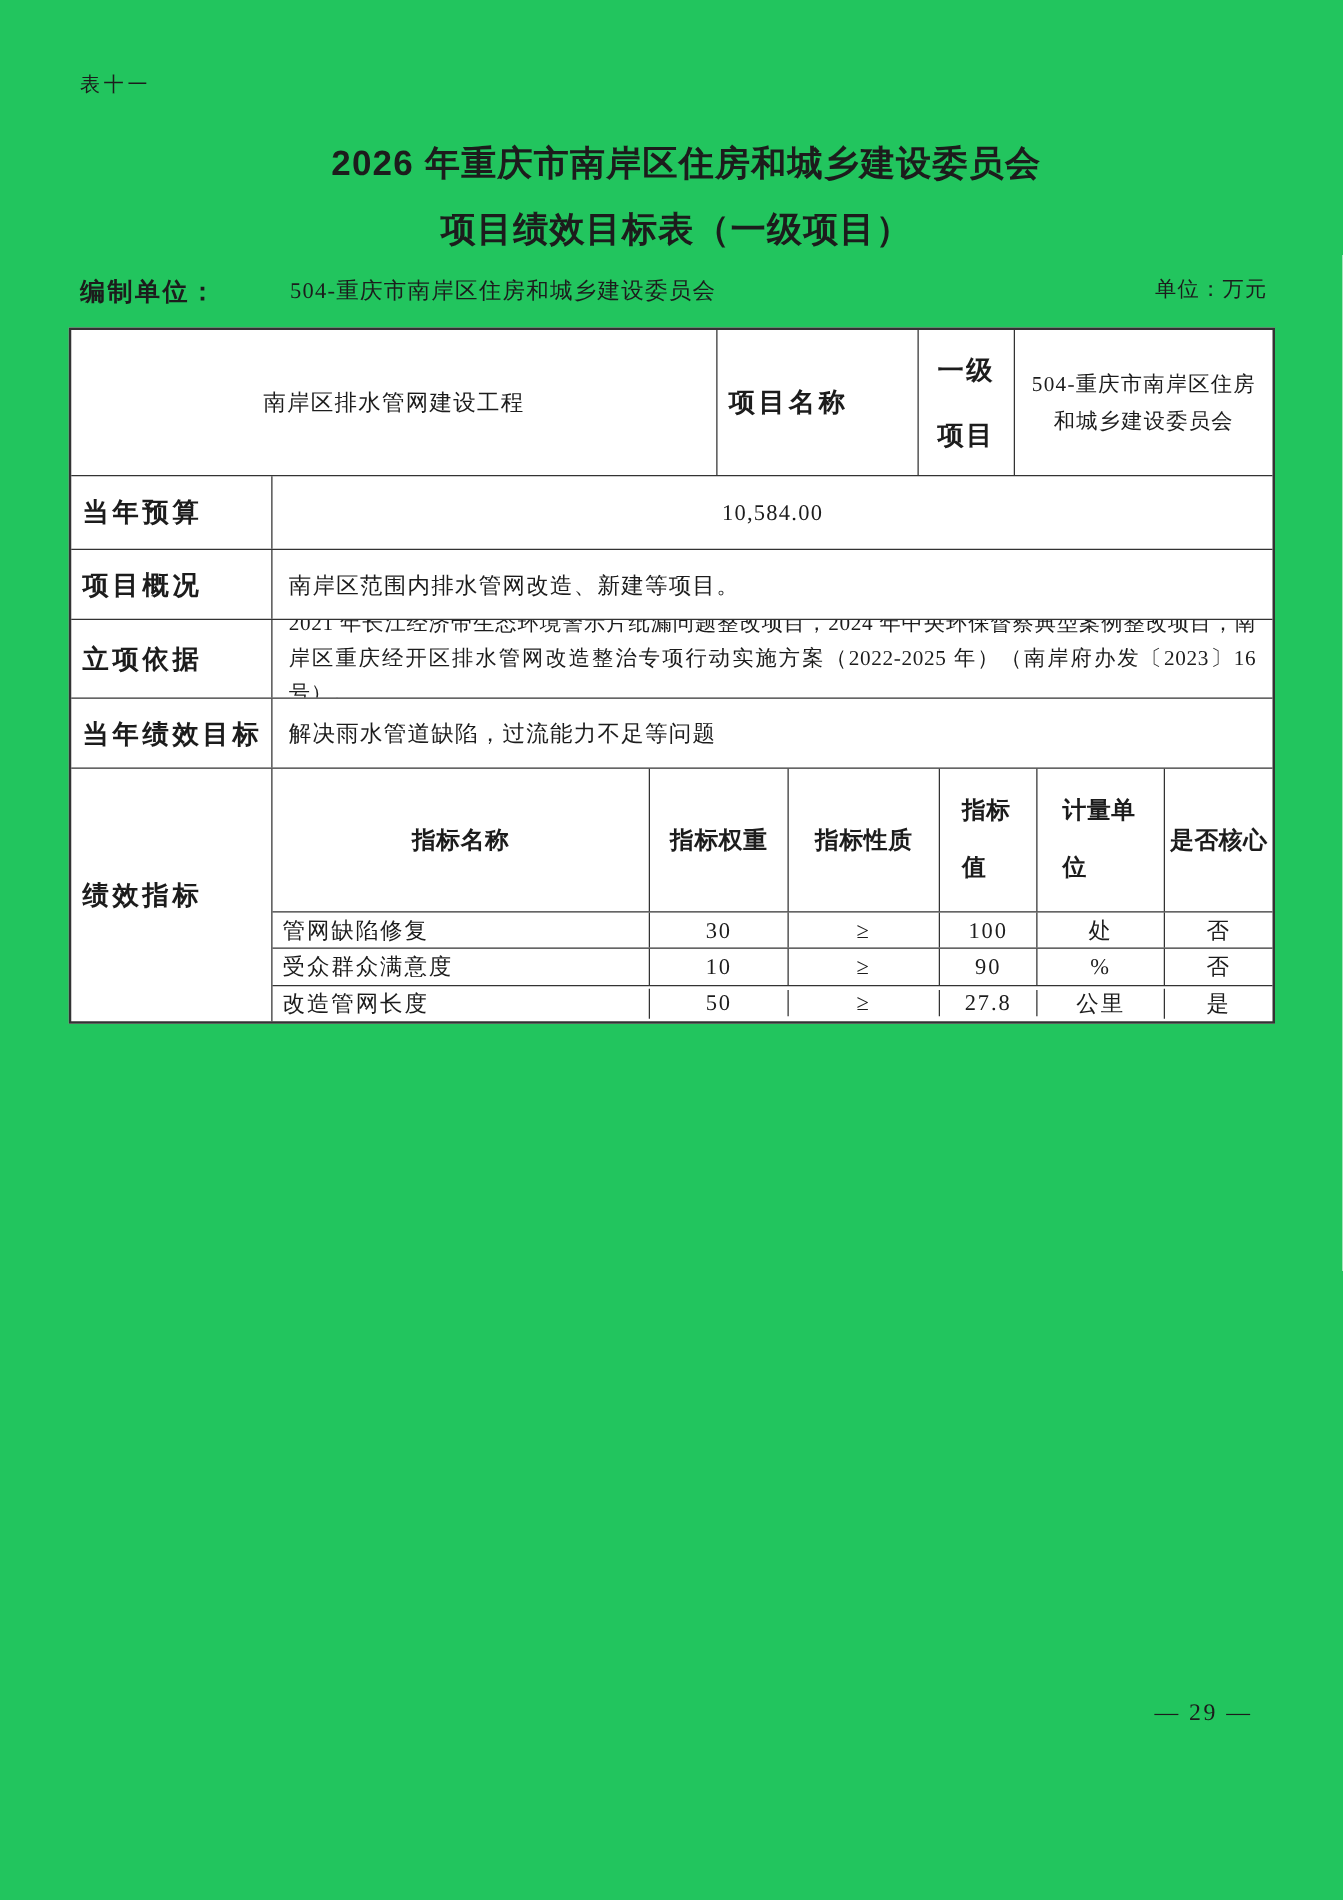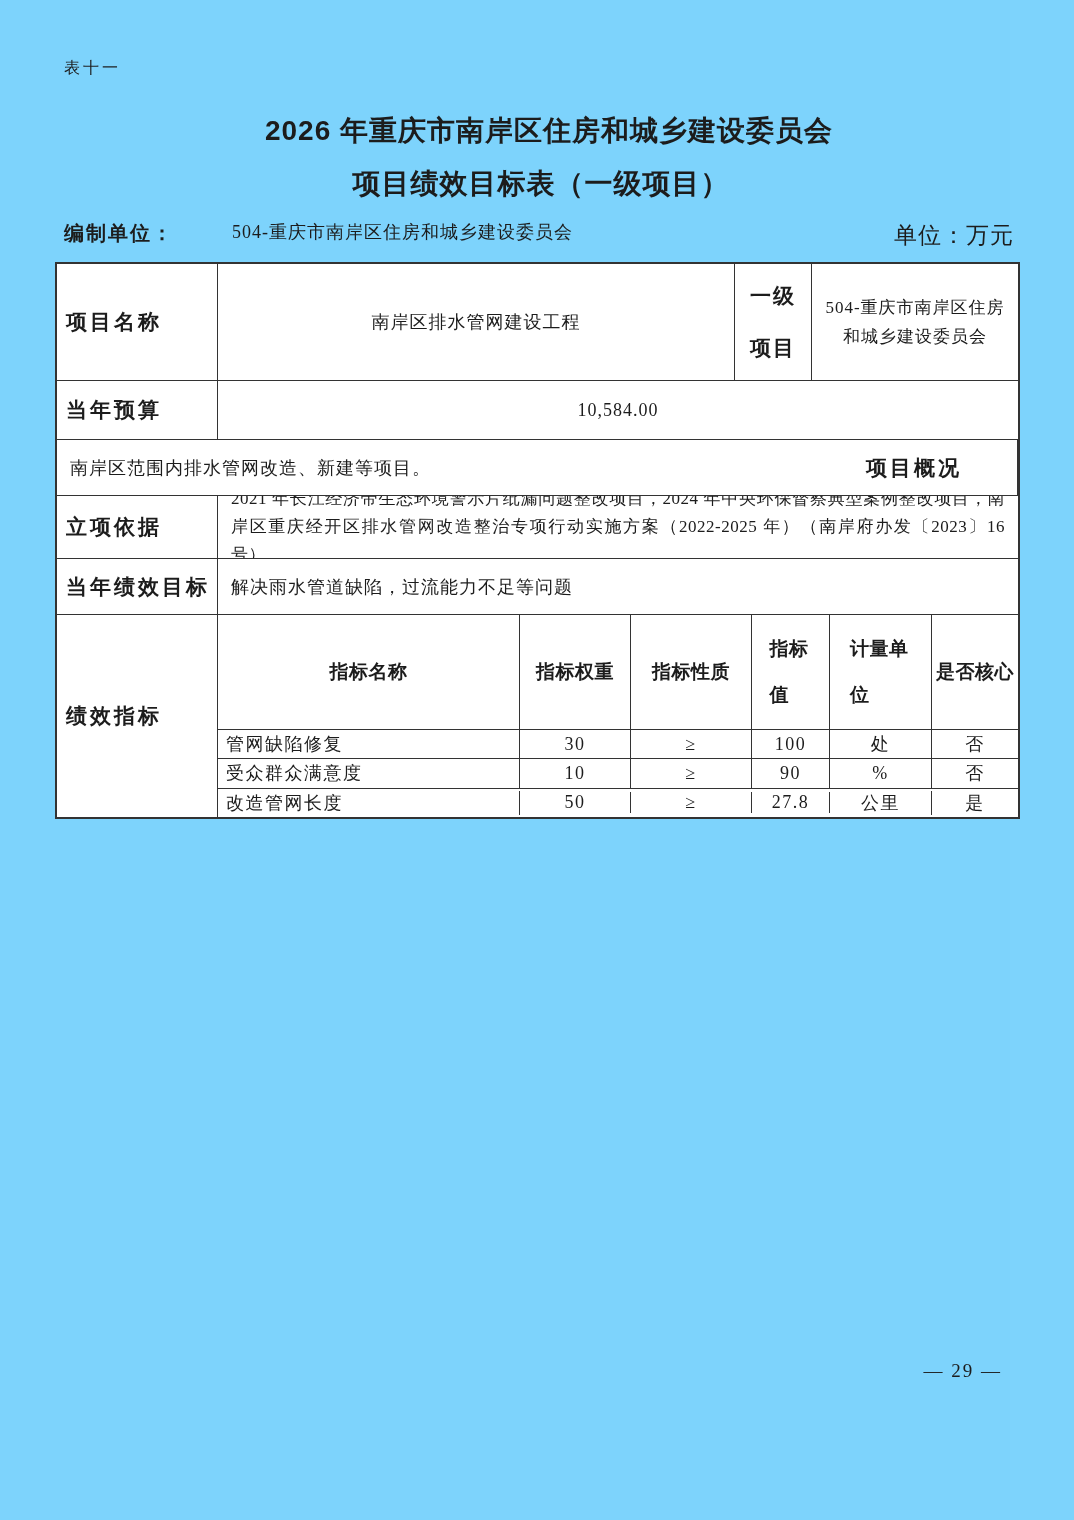--- a/index.html
+++ b/index.html
@@ -1,20 +1,20 @@
 <!DOCTYPE html>
 <html lang="zh"><head>
 <meta charset="utf-8">
 <style>
   html, body { margin: 0; padding: 0; background: #ffffff; }
   .page {
     position: relative;
     width: 1074px;
     height: 1520px;
-    background: #7dd3fc;
+    background: #22c55e;
     color: #1c1c1c;
     font-family: "Liberation Serif", "DejaVu Serif", serif;
     overflow: hidden;
   }
   .corner {
     position: absolute;
     left: 64px;
     top: 58px;
     font-size: 16px;
     letter-spacing: 3px;
@@ -46,21 +46,21 @@
   .meta {
     position: absolute;
     top: 220px;
     left: 64px;
     right: 60px;
     display: flex;
     align-items: flex-start;
   }
   .meta-label { font-weight: bold; font-size: 20px; letter-spacing: 2px; }
   .meta-value { font-size: 18px; letter-spacing: 1px; margin-left: 58px; }
-  .meta-unit  { margin-left: auto; font-size: 23px; letter-spacing: 1px; }
+  .meta-unit  { margin-left: auto; font-size: 17px; letter-spacing: 1px; }
 
   .tbl {
     position: absolute;
     left: 55px;
     top: 262px;
     width: 965px;
     border: 2px solid #333;
     box-sizing: border-box;
     background: #fff;
   }
@@ -145,36 +145,36 @@
 
   <div class="meta">
     <span class="meta-label">编制单位：</span>
     <span class="meta-value">504-重庆市南岸区住房和城乡建设委员会</span>
     <span class="meta-unit">单位：万元</span>
   </div>
 
   <div class="tbl">
 
     <div class="trow" style="height:116px">
+      <div class="cell val center" style="width:517px; flex:0 0 517px;">南岸区排水管网建设工程</div>
       <div class="cell lblcell">项目名称</div>
-      <div class="cell val center" style="width:517px; flex:0 0 517px;">南岸区排水管网建设工程</div>
       <div class="cell deptlbl">
           <span>一级项目</span>
         </div>
       <div class="cell deptval lastc">504-重庆市南岸区住房和城乡建设委员会</div>
     </div>
 
     <div class="trow" style="height:58px">
       <div class="cell lblcell">当年预算</div>
       <div class="cell val center lastc" style="flex:1;">10,584.00</div>
     </div>
 
     <div class="trow" style="height:55px">
+      <div class="cell lblcell">项目概况</div>
       <div class="cell val padl lastc" style="flex:1;">南岸区范围内排水管网改造、新建等项目。</div>
-      <div class="cell lblcell">项目概况</div>
     </div>
 
     <div class="trow" style="height:62px">
       <div class="cell lblcell">立项依据</div>
       <div class="cell basisval lastc">2021 年长江经济带生态环境警示片纰漏问题整改项目，2024 年中央环保督察典型案例整改项目，南岸区重庆经开区排水管网改造整治专项行动实施方案（2022-2025 年）（南岸府办发〔2023〕16 号）。</div>
     </div>
 
     <div class="trow" style="height:55px">
       <div class="cell lblcell">当年绩效目标</div>
       <div class="cell val padl lastc" style="flex:1;">解决雨水管道缺陷，过流能力不足等问题</div>

